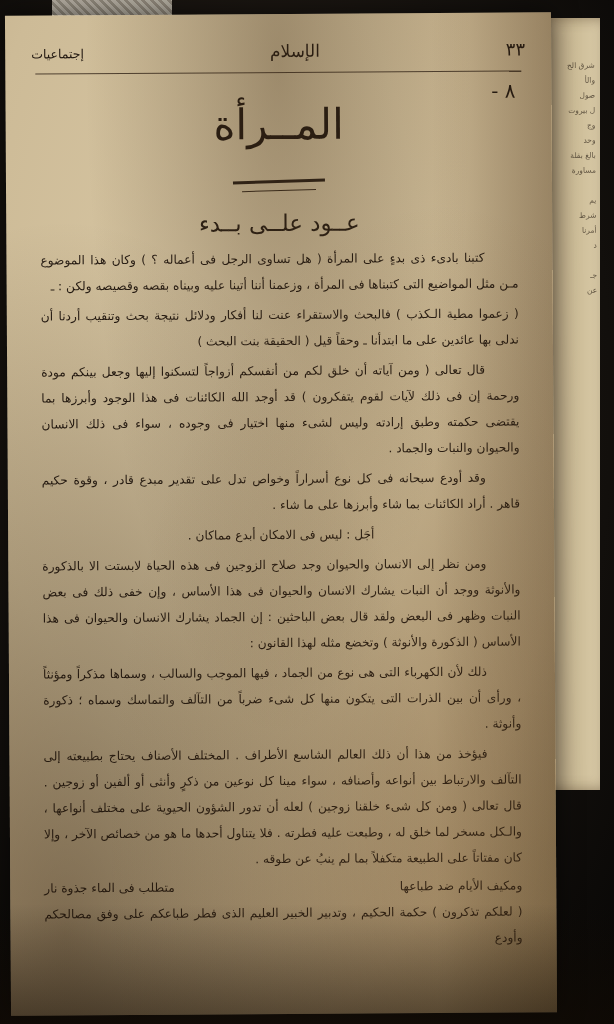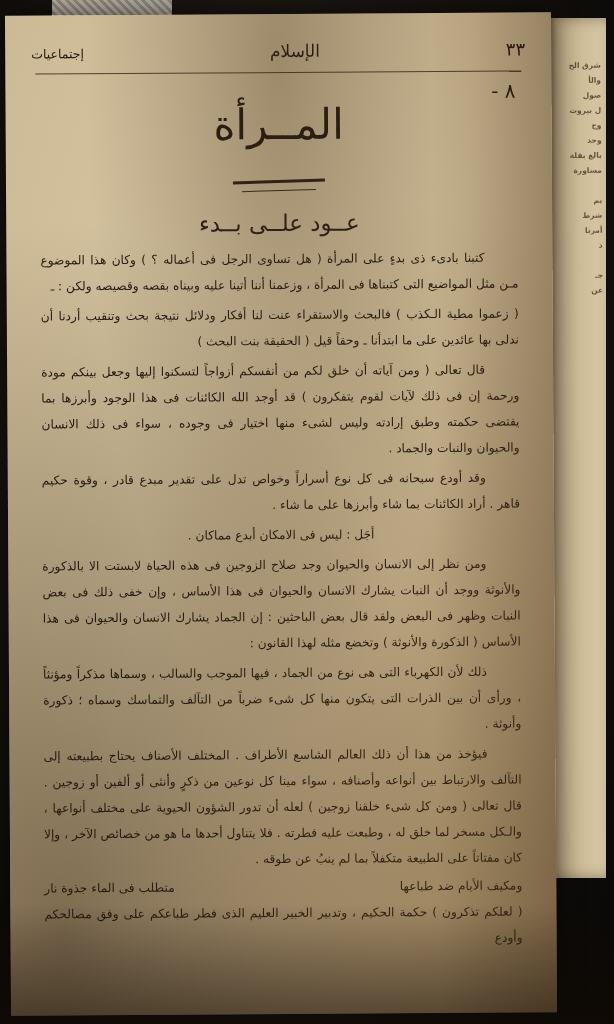--- a/index.html
+++ b/index.html
@@ -30,26 +30,25 @@
     background:
       repeating-linear-gradient(45deg, #cfc8ba 0 3px, #a49c8d 3px 6px),
       #b8b1a2;
     opacity: .85;
     filter: blur(0.6px);
     border-radius: 0 0 8px 8px;
   }
   
   .next-page {
     position: absolute;
-    right: 8px; top: 18px;
-    width: 62px; height: 860px;
+    right: 14px; top: 18px;
+    width: 62px; height: 772px;
     background: linear-gradient(to left, #d8c9a6 0%, #cdbd98 40%, #b9a582 80%, #7d6c50 100%);
     box-shadow: inset 6px 0 14px rgba(60,40,20,.45);
     overflow: hidden;
-    font-weight: bold;
   }
   .next-page .np-text {
     position: absolute;
     right: 4px; top: 40px;
     width: 54px;
     text-align: right;
     color: #3b3023;
     font-size: 7.5px;
     line-height: 15px;
     opacity: .75;

